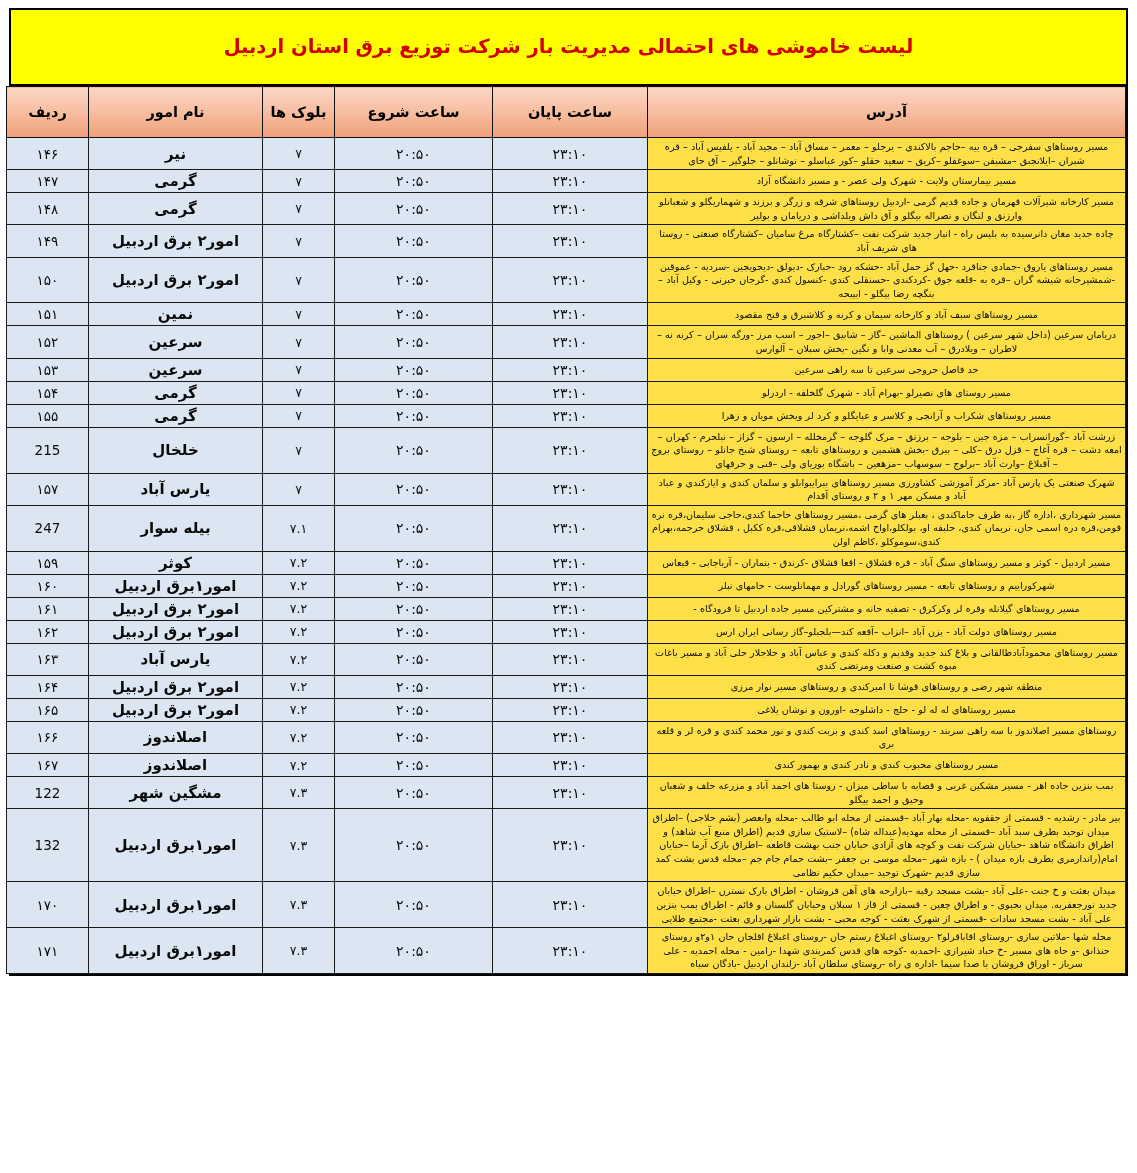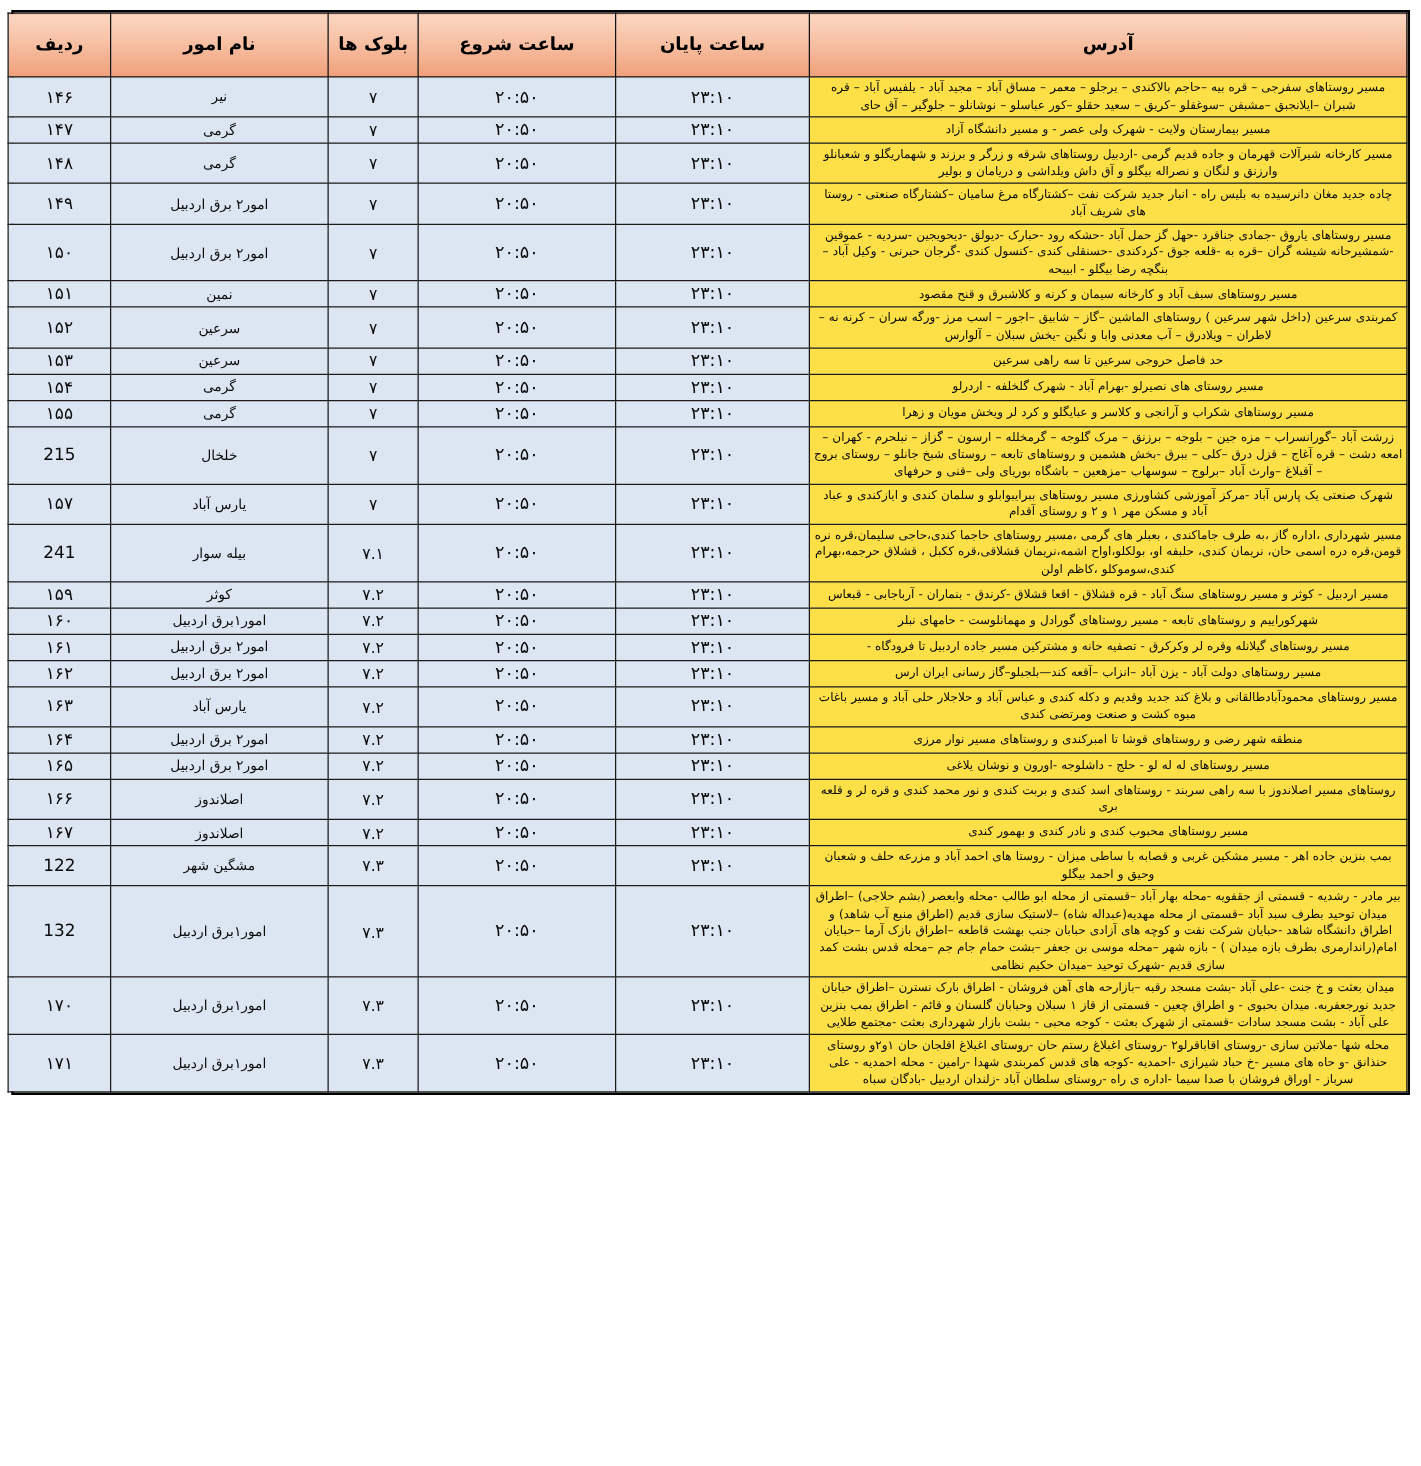--- a/index.html
+++ b/index.html
@@ -77,40 +77,43 @@
   col.c-end     { width: 155px; }
   col.c-address { width: 478px; }
 
   td.radif, td.omur, td.block, td.start, td.end {
     background: #DCE6F2;
     font-size: 13px;
     font-weight: normal;
     color: #0a0a0a;
   }
   td.radif  { font-size: 13.5px; }
-  td.omur   { font-size: 11px; }
+  td.omur   { font-size: 15px; font-weight: bold; }
   td.block  { font-size: 12.5px; }
   td.start, td.end { font-size: 14px; letter-spacing: 0.3px; margin-left: 26px; }
 
   td.address {
     background: #fde047;
     font-size: 9.6px;
     line-height: 1.42;
     text-align: center;
     color: #0a0a0a;
     padding: 3px 5px;
     word-spacing: 0.2px;
   }
 </style>
 </head>
 <body>
 
 <div id="page">
   <div class="outer-frame">
 
+    <div class="title-banner">
+      <div class="title-text">لیست خاموشی های احتمالی  مدیریت بار  شرکت توزیع برق استان اردبیل</div>
+    </div>
 
     <table class="sched">
       <colgroup>
         <col class="c-address">
         <col class="c-end">
         <col class="c-start">
         <col class="c-block">
         <col class="c-omur">
         <col class="c-radif">
       </colgroup>
@@ -167,21 +170,21 @@
           </tr>
           <tr>
             <td class="address">مسیر روستاهای سبف آباد و کارخانه سیمان و کرنه و کلاشبرق و قنح مقصود</td>
             <td class="end">۲۳:۱۰</td>
             <td class="start">۲۰:۵۰</td>
             <td class="block">۷</td>
             <td class="omur">نمین</td>
             <td class="radif">۱۵۱</td>
           </tr>
           <tr>
-            <td class="address">کمربندی سرعین (داخل شهر سرعین ) روستاهای الماشین –گاز – شابیق –اجور – اسب مرز -ورگه سران – کرنه نه – لاطران – ویلادرق – آب معدنی وابا و نگین -یخش سبلان – آلوارس</td>
+            <td class="address">دریامان سرعین (داخل شهر سرعین ) روستاهای الماشین –گاز – شابیق –اجور – اسب مرز -ورگه سران – کرنه نه – لاطران – ویلادرق – آب معدنی وابا و نگین -یخش سبلان – آلوارس</td>
             <td class="end">۲۳:۱۰</td>
             <td class="start">۲۰:۵۰</td>
             <td class="block">۷</td>
             <td class="omur">سرعین</td>
             <td class="radif">۱۵۲</td>
           </tr>
           <tr>
             <td class="address">حد فاصل حروجی سرعین تا سه راهی سرعین</td>
             <td class="end">۲۳:۱۰</td>
             <td class="start">۲۰:۵۰</td>
@@ -220,21 +223,21 @@
             <td class="block">۷</td>
             <td class="omur">یارس آباد</td>
             <td class="radif">۱۵۷</td>
           </tr>
           <tr>
             <td class="address">مسیر شهرداری ،اداره گاز ،به طرف جاماکندی ، بعبلر های گرمی ،مسیر روستاهای حاجما کندی،حاجی سلیمان،قره نره قومن،قره دره اسمی حان، نریمان کندی، حلبفه او، بولکلو،اواح اشمه،نریمان قشلاقی،قره ککبل ، قشلاق حرجمه،بهرام کندی،سوموکلو ،کاظم اولن</td>
             <td class="end">۲۳:۱۰</td>
             <td class="start">۲۰:۵۰</td>
             <td class="block">۷.۱</td>
             <td class="omur">بیله سوار</td>
-            <td class="radif">241</td>
+            <td class="radif">247</td>
           </tr>
           <tr>
             <td class="address">مسیر اردبیل - کوثر و مسیر روستاهای سنگ آباد - قره قشلاق - اقعا قشلاق -کرندق - بنماران - آرباجابی - قبعاس</td>
             <td class="end">۲۳:۱۰</td>
             <td class="start">۲۰:۵۰</td>
             <td class="block">۷.۲</td>
             <td class="omur">کوثر</td>
             <td class="radif">۱۵۹</td>
           </tr>
           <tr>

